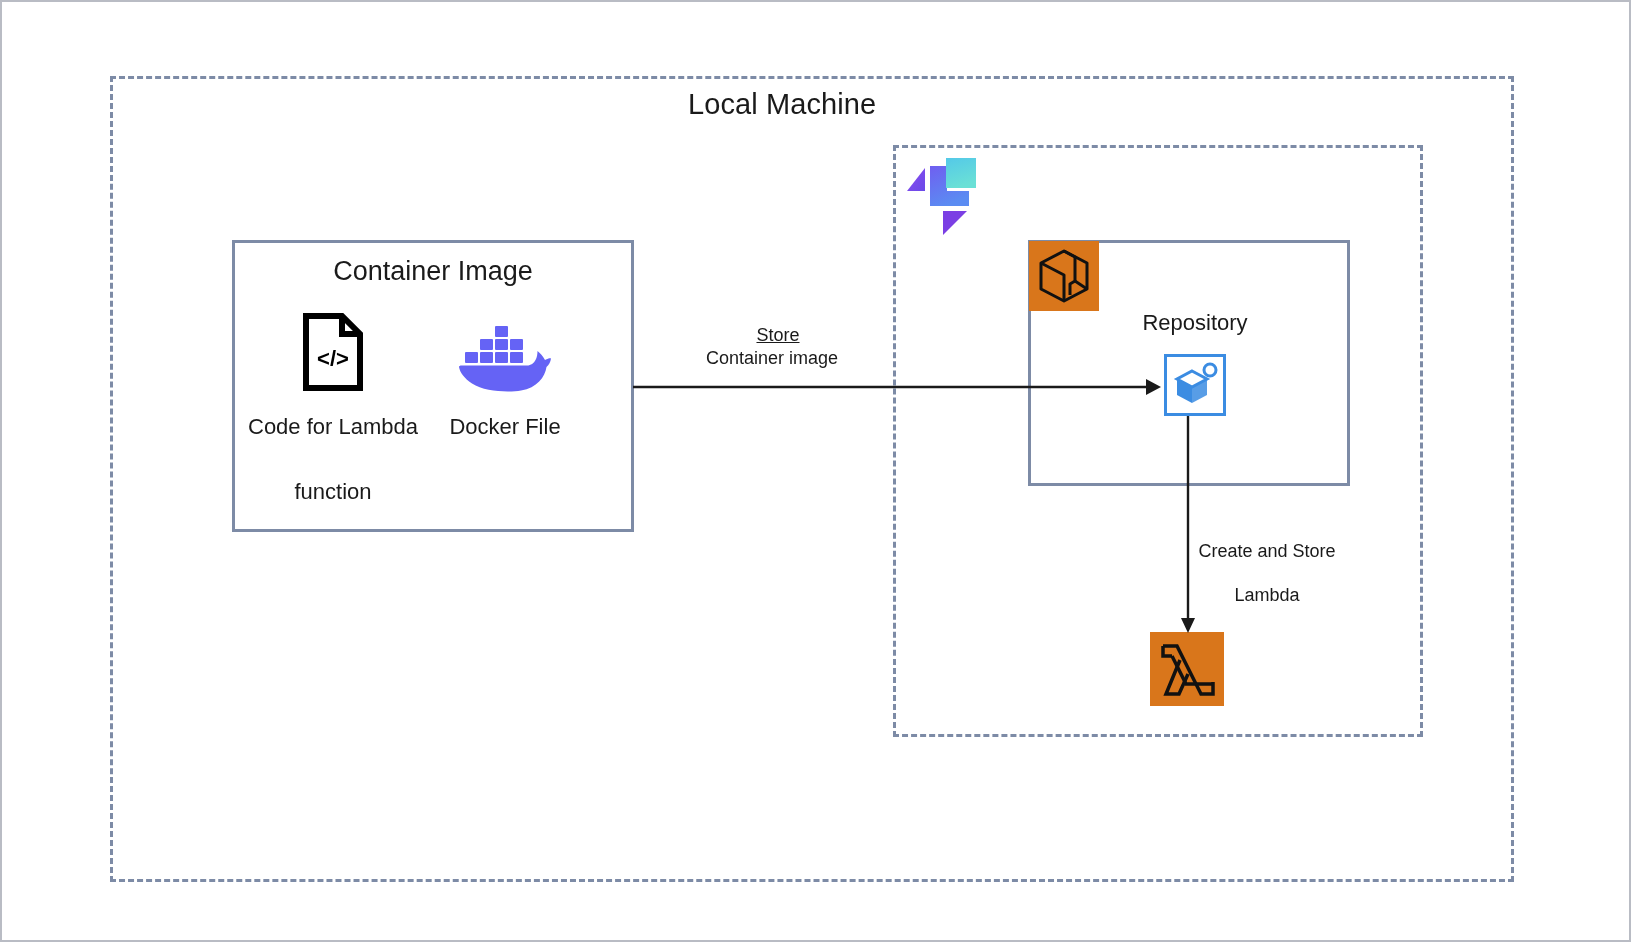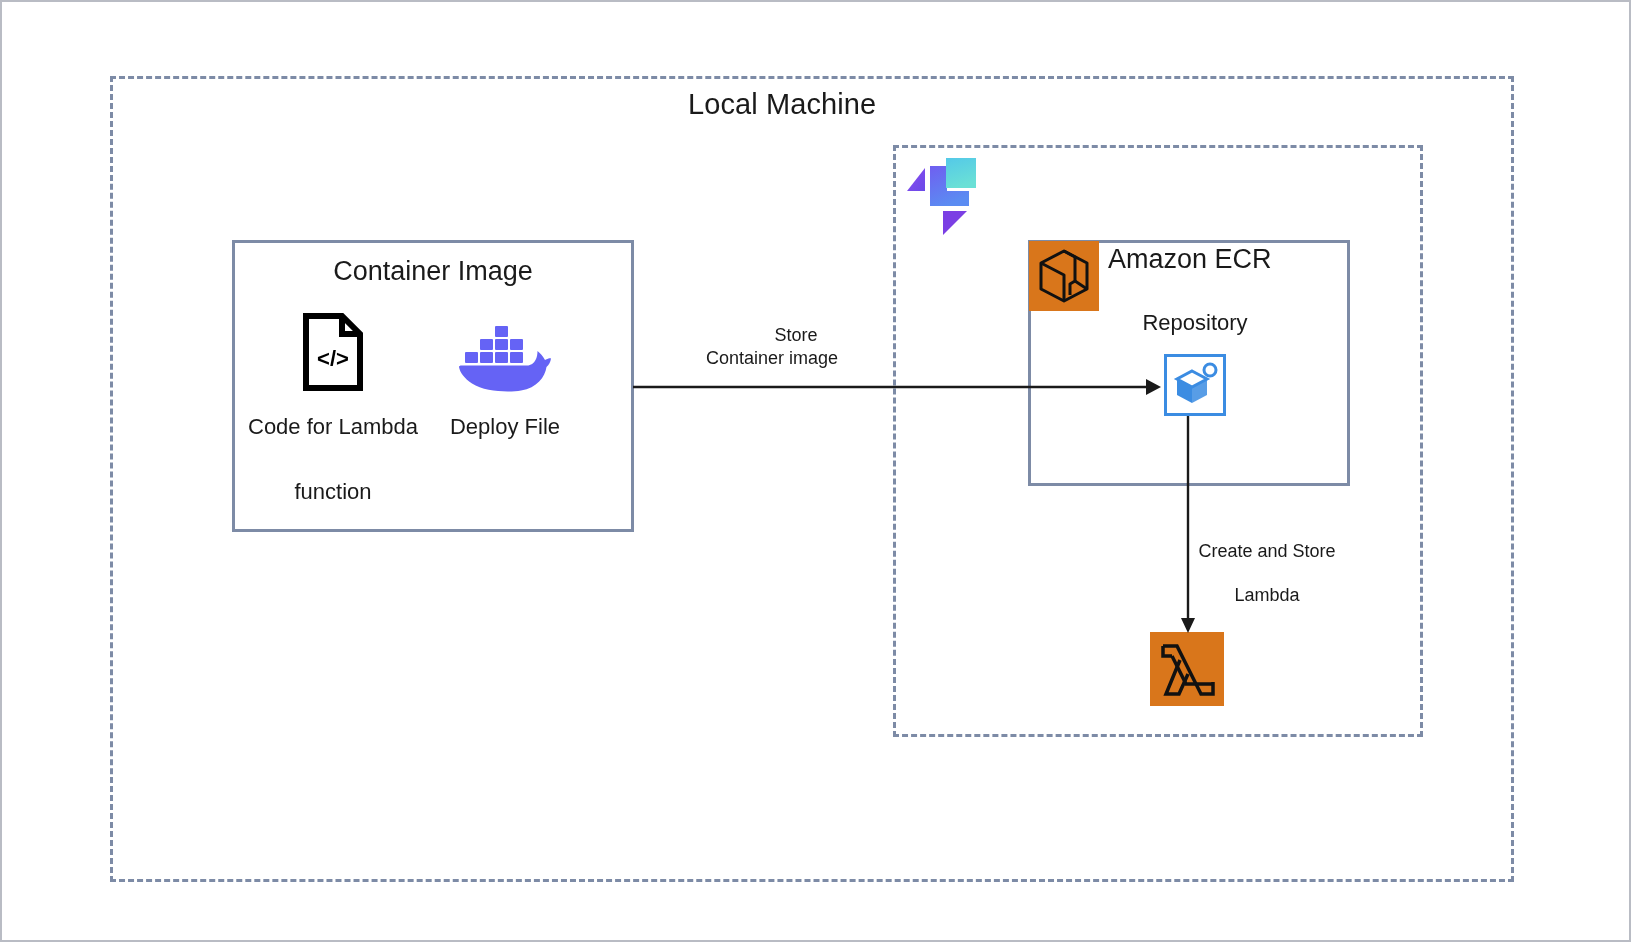--- a/index.html
+++ b/index.html
@@ -134,36 +134,35 @@
 
         <path d="M2 47 C2 46 3 45.5 4.5 45.5 L70 45.5 C74 45.5 77 43 78.5 40
                  C80 37.5 80.5 34 80.5 31 C83 33 86 36 88 40
                  C91 38.5 93 38 94 38.5 C93.5 42 92 45 89.5 47
                  C88 57 80 68 64 70.5 C52 72.5 28 72 15 63.5
                  C7 58 3 52.5 2 47 Z"></path>
       </g>
     </svg>
   </div>
 
-  <div class="abs label-md" style="left:418px; top:412px; width:170px;">Deploy File</div>
+  <div class="abs label-md" style="left:418px; top:412px; width:170px;">Docker File</div>
 
   <div class="abs solid-box" style="left:1026px; top:238px; width:322px; height:246px;"></div>
 
   <div class="abs" style="left:1027px; top:239px; width:70px; height:70px; background:#d9761b;">
     <svg width="70" height="70" viewBox="0 0 70 70" aria-hidden="true">
       <g fill="none" stroke="#111111" stroke-width="3" stroke-linejoin="round">
         <path d="M35 10 L58 22 L58 48 L35 60 L12 48 L12 22 Z"></path>
         <path d="M35 10 L46 16 L46 40 L41 43 L41 54"></path>
         <path d="M12 22 L35 34 L35 60"></path>
         <path d="M46 40 L58 48"></path>
       </g>
     </svg>
   </div>
 
-  <div class="abs title-lg" style="left:1106px; top:242px; width:240px; text-align:left;">Amazon ECR</div>
 
   <div class="abs label-md" style="left:1063px; top:308px; width:260px;">Repository</div>
 
   <div class="abs" style="left:1162px; top:352px; width:62px; height:62px; border:3px solid #3b8ce2; background:#ffffff;">
     <svg width="56" height="56" viewBox="0 0 56 56" aria-hidden="true">
       <g fill="#3b8ce2">
 
         <path d="M25 14 L40 22 L25 30 L10 22 Z" fill="#ffffff" stroke="#3b8ce2" stroke-width="3"></path>
         <path d="M10 22 L25 30 L25 46 L10 38 Z"></path>
         <path d="M40 22 L25 30 L25 46 L40 38 Z" opacity="0.85"></path>
@@ -184,21 +183,21 @@
     </svg>
   </div>
 
   <div class="abs conn" style="left:630px; top:368px; width:530px; height:34px;">
     <svg width="530" height="34" viewBox="0 0 530 34" aria-hidden="true">
       <line x1="1" y1="17" x2="514" y2="17" stroke="#1a1a1a" stroke-width="2.4"></line>
       <path d="M514 9 L529 17 L514 25 Z" fill="#1a1a1a"></path>
     </svg>
   </div>
 
-  <div class="abs label-sm" style="left:704px; top:322px; width:180px;">Store</div>
+  <div class="abs label-sm" style="left:686px; top:322px; width:180px;text-decoration:underline;">Store</div>
   <div class="abs label-sm" style="left:680px; top:345px; width:180px;">Container image</div>
 
   <div class="abs conn" style="left:1175px; top:414px; width:24px; height:218px;">
     <svg width="24" height="218" viewBox="0 0 24 218" aria-hidden="true">
       <line x1="11" y1="0" x2="11" y2="202" stroke="#1a1a1a" stroke-width="2.4"></line>
       <path d="M4 202 L11 217 L18 202 Z" fill="#1a1a1a"></path>
     </svg>
   </div>
 
   <div class="abs label-sm" style="left:1170px; top:538px; width:190px;">Create and Store</div>

